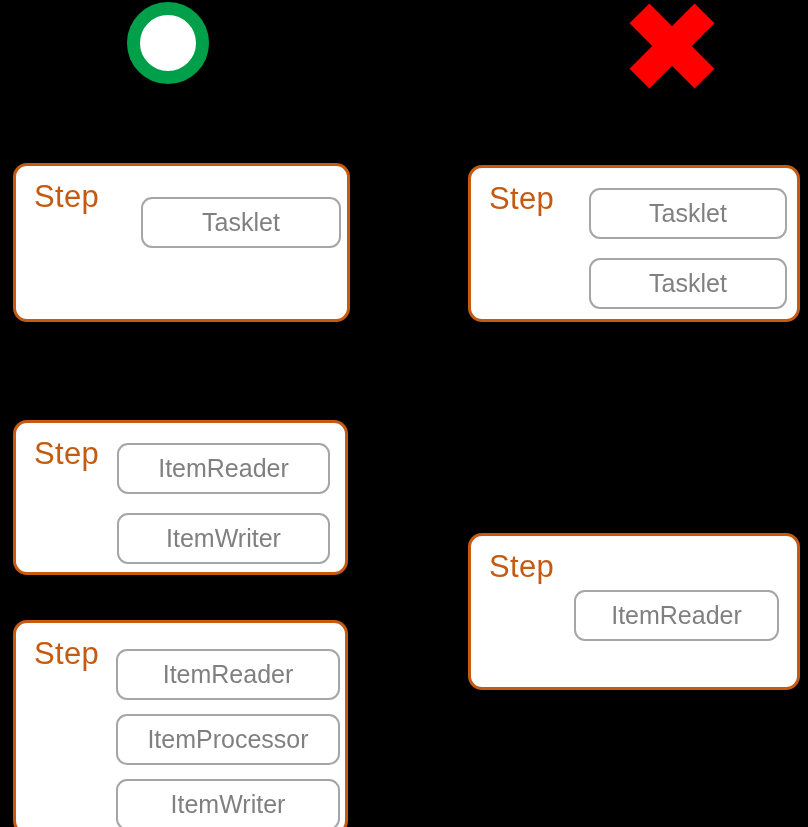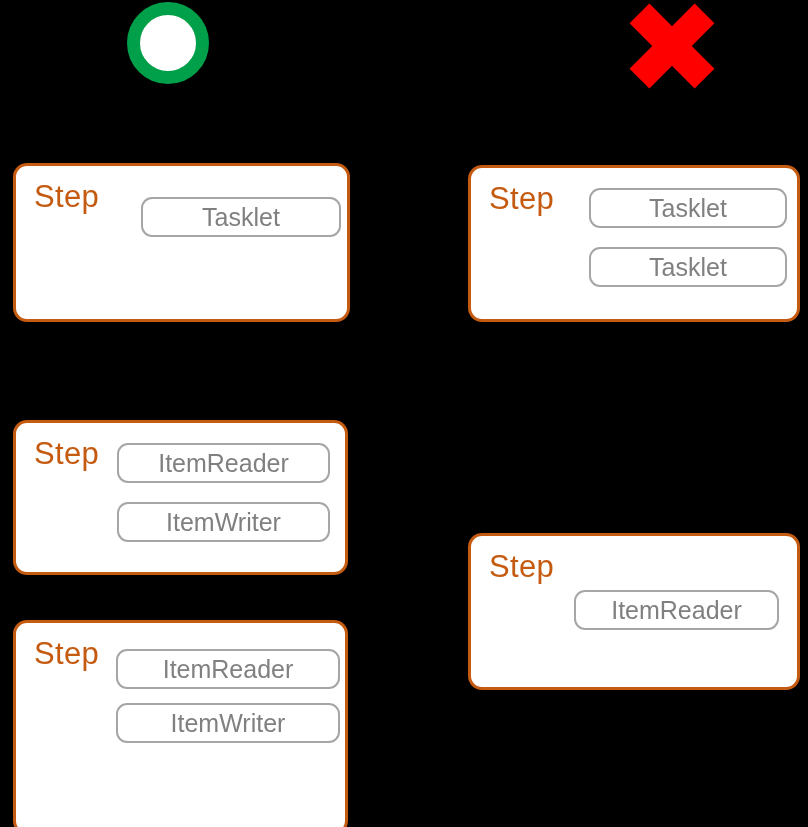--- a/index.html
+++ b/index.html
@@ -70,21 +70,21 @@
     display: flex;
     flex-direction: column;
   }
   .component {
     box-sizing: border-box;
     border: 2px solid #A6A6A6;
     border-radius: 11px;
     background: #FFFFFF;
     color: #808080;
     font-size: 25px;
-    height: 40px;
+    height: 51px;
     display: flex;
     align-items: center;
     justify-content: center;
     white-space: nowrap;
   }
 
   
   #step-tasklet-single      { left: 13px;  top: 163px; width: 337px; height: 159px; }
   #step-tasklet-single .component-stack { left: 125px; top: 31px; width: 200px; gap: 18px; }
 
@@ -137,15 +137,16 @@
   <div class="step-title">Step</div>
   <div class="component-stack">
     <div class="component">ItemReader</div>
   </div>
 </div>
 
 <div class="step-box" id="step-reader-processor-writer">
   <div class="step-title">Step</div>
   <div class="component-stack">
     <div class="component">ItemReader</div>
+    <div class="component">ItemProcessor</div>
     <div class="component">ItemWriter</div>
   </div>
 </div>
 
 </body></html>

